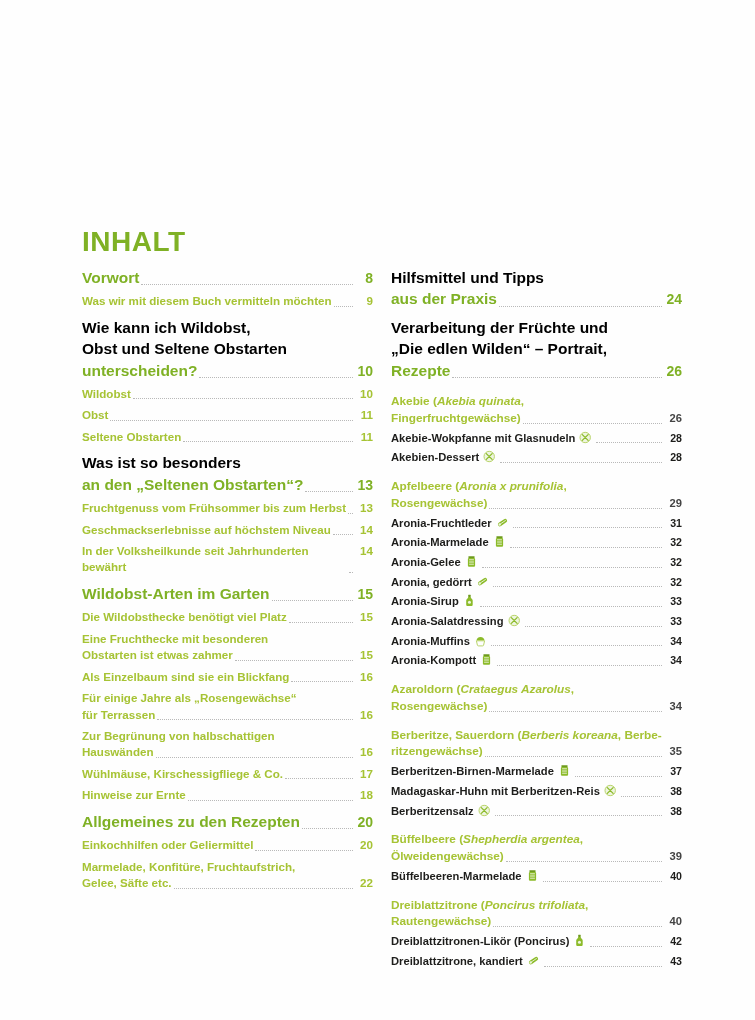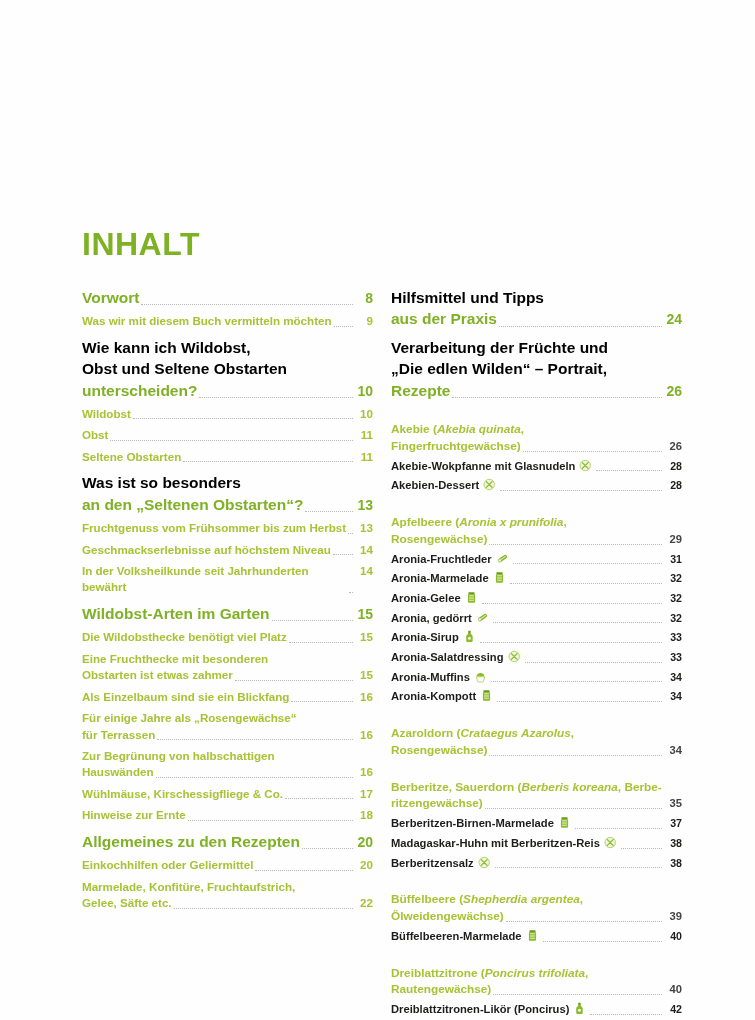--- a/index.html
+++ b/index.html
@@ -22,26 +22,26 @@
     background: #fefefe;
     overflow: hidden;
   }
   .toc-wrap {
     position: absolute;
     left: 82px;
     top: 228px;
     width: 600px;
   }
   .toc-title {
-    font-size: 32px;
+    font-size: 28px;
     font-weight: bold;
     letter-spacing: 0.5px;
     color: #7fb125;
     line-height: 1;
-    margin: 0 0 20px 0;
+    margin: 0 0 4px 0;
     font-family: "Liberation Sans", sans-serif;
   }
   .columns {
     display: flex;
     gap: 18px;
     align-items: flex-start;
   }
   .col {
     width: 291px;
     flex: 0 0 291px;
@@ -100,21 +100,21 @@
   }
   .lvl2 .pg { color: #a6c334; font-size: 11.6px; font-weight: bold; }
   .lvl2 .plain-line { color: #a6c334; font-weight: bold; }
 
   
   .lvl2b {
     color: #a6c334;
     font-size: 11.8px;
     font-weight: bold;
     line-height: 1.42;
-    margin-top: 20px;
+    margin-top: 12px;
   }
   .lvl2b .pg { color: #444; font-size: 11.2px; font-weight: bold; }
   .lvl2b .plain-line { color: #a6c334; font-weight: bold; }
   .lvl2b i { font-style: italic; }
 
   
   .lvl3 {
     color: #1d1d1b;
     font-size: 11.2px;
     font-weight: bold;

